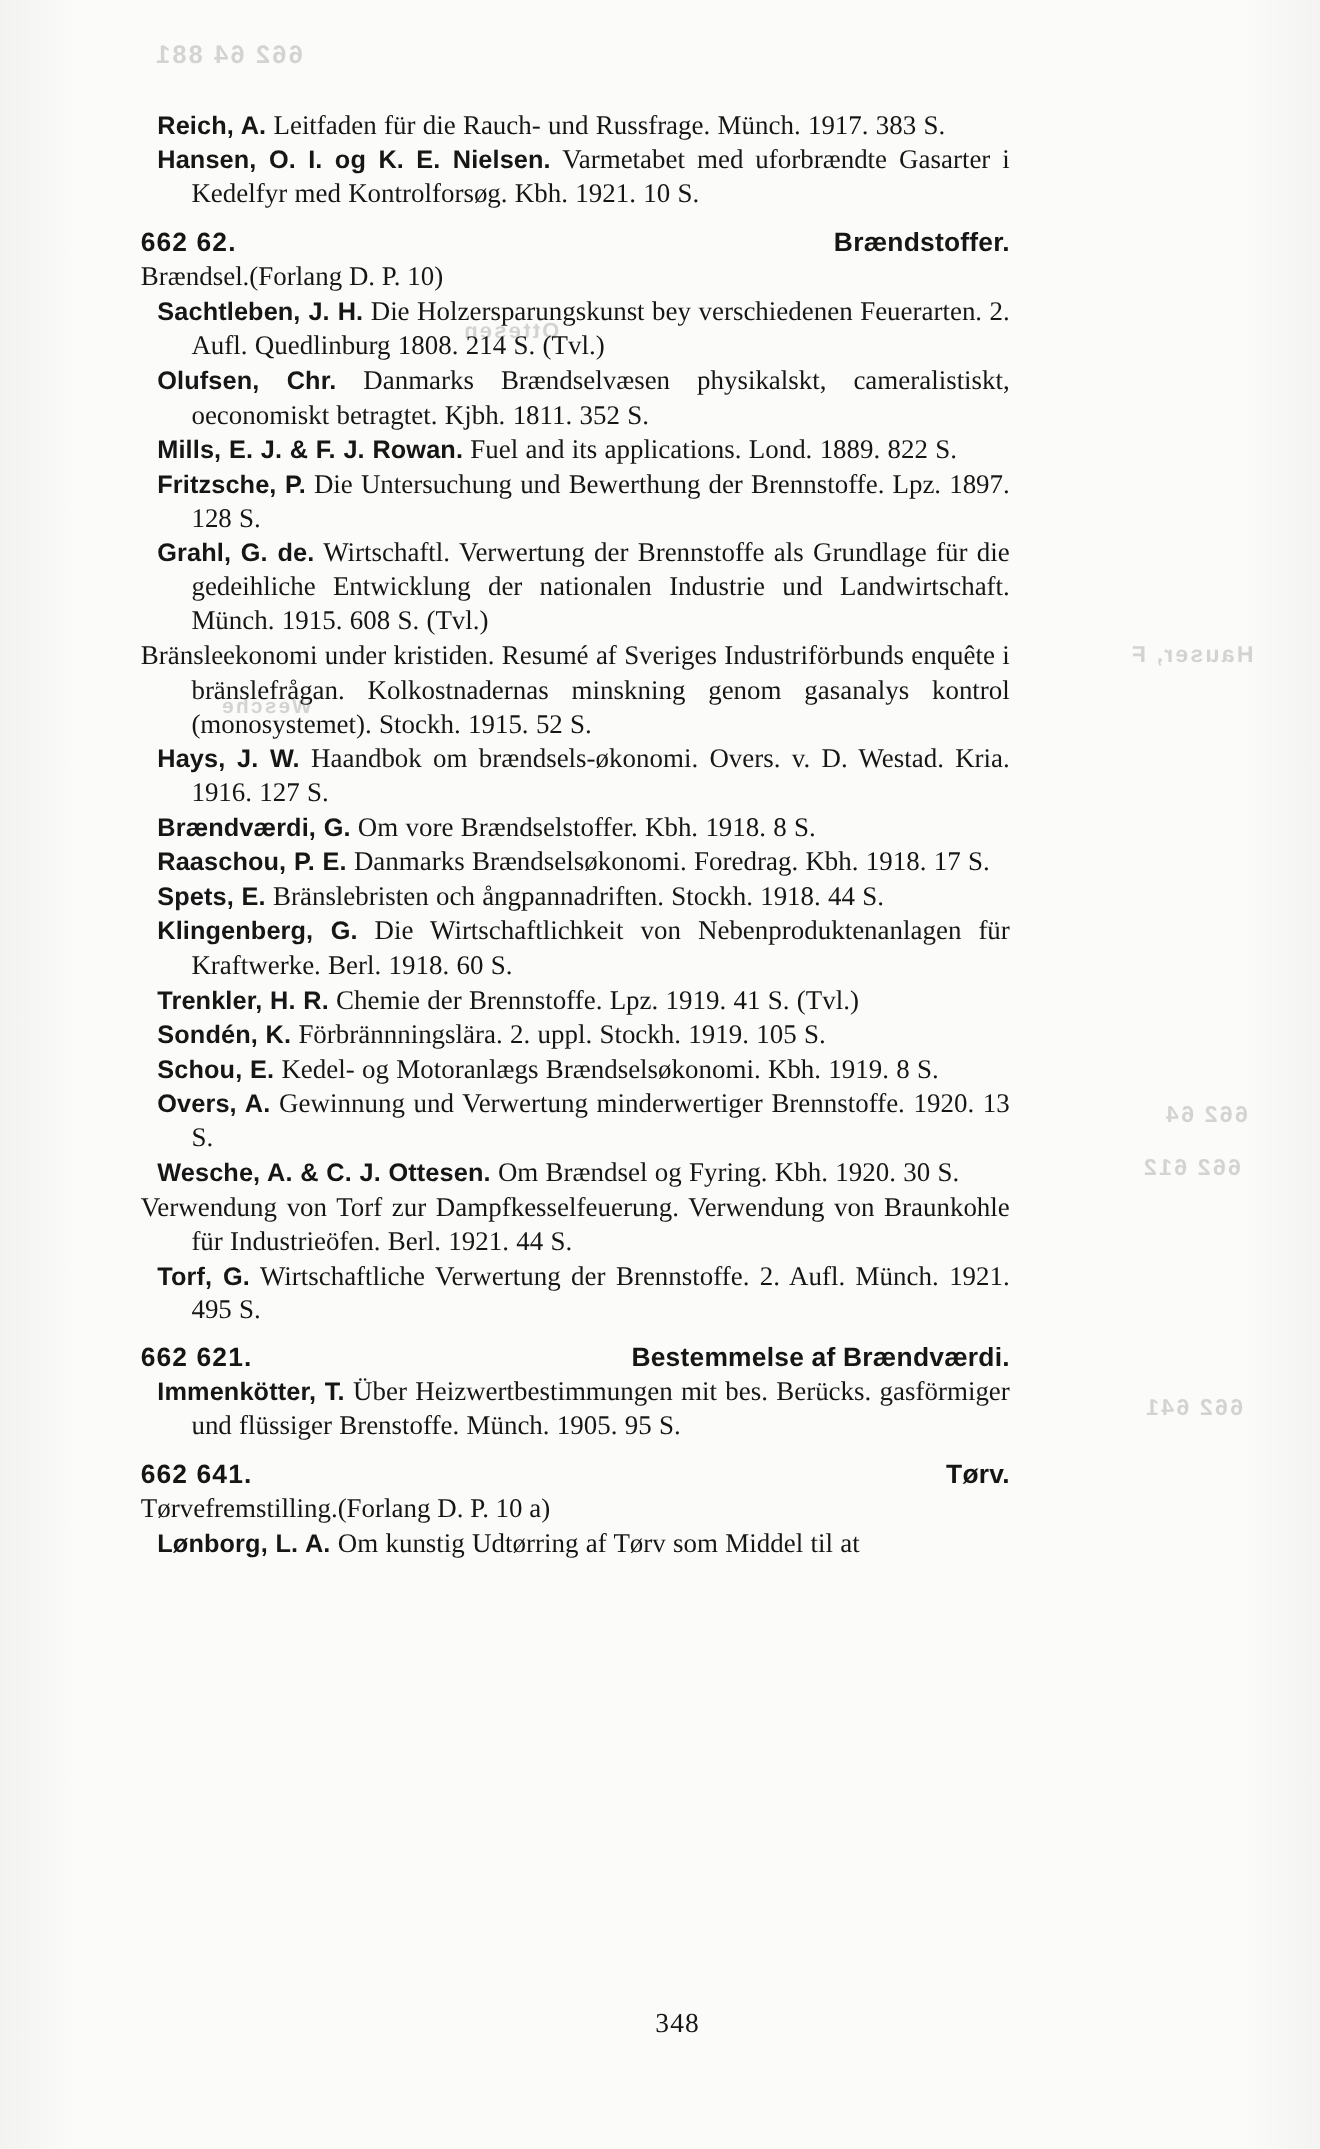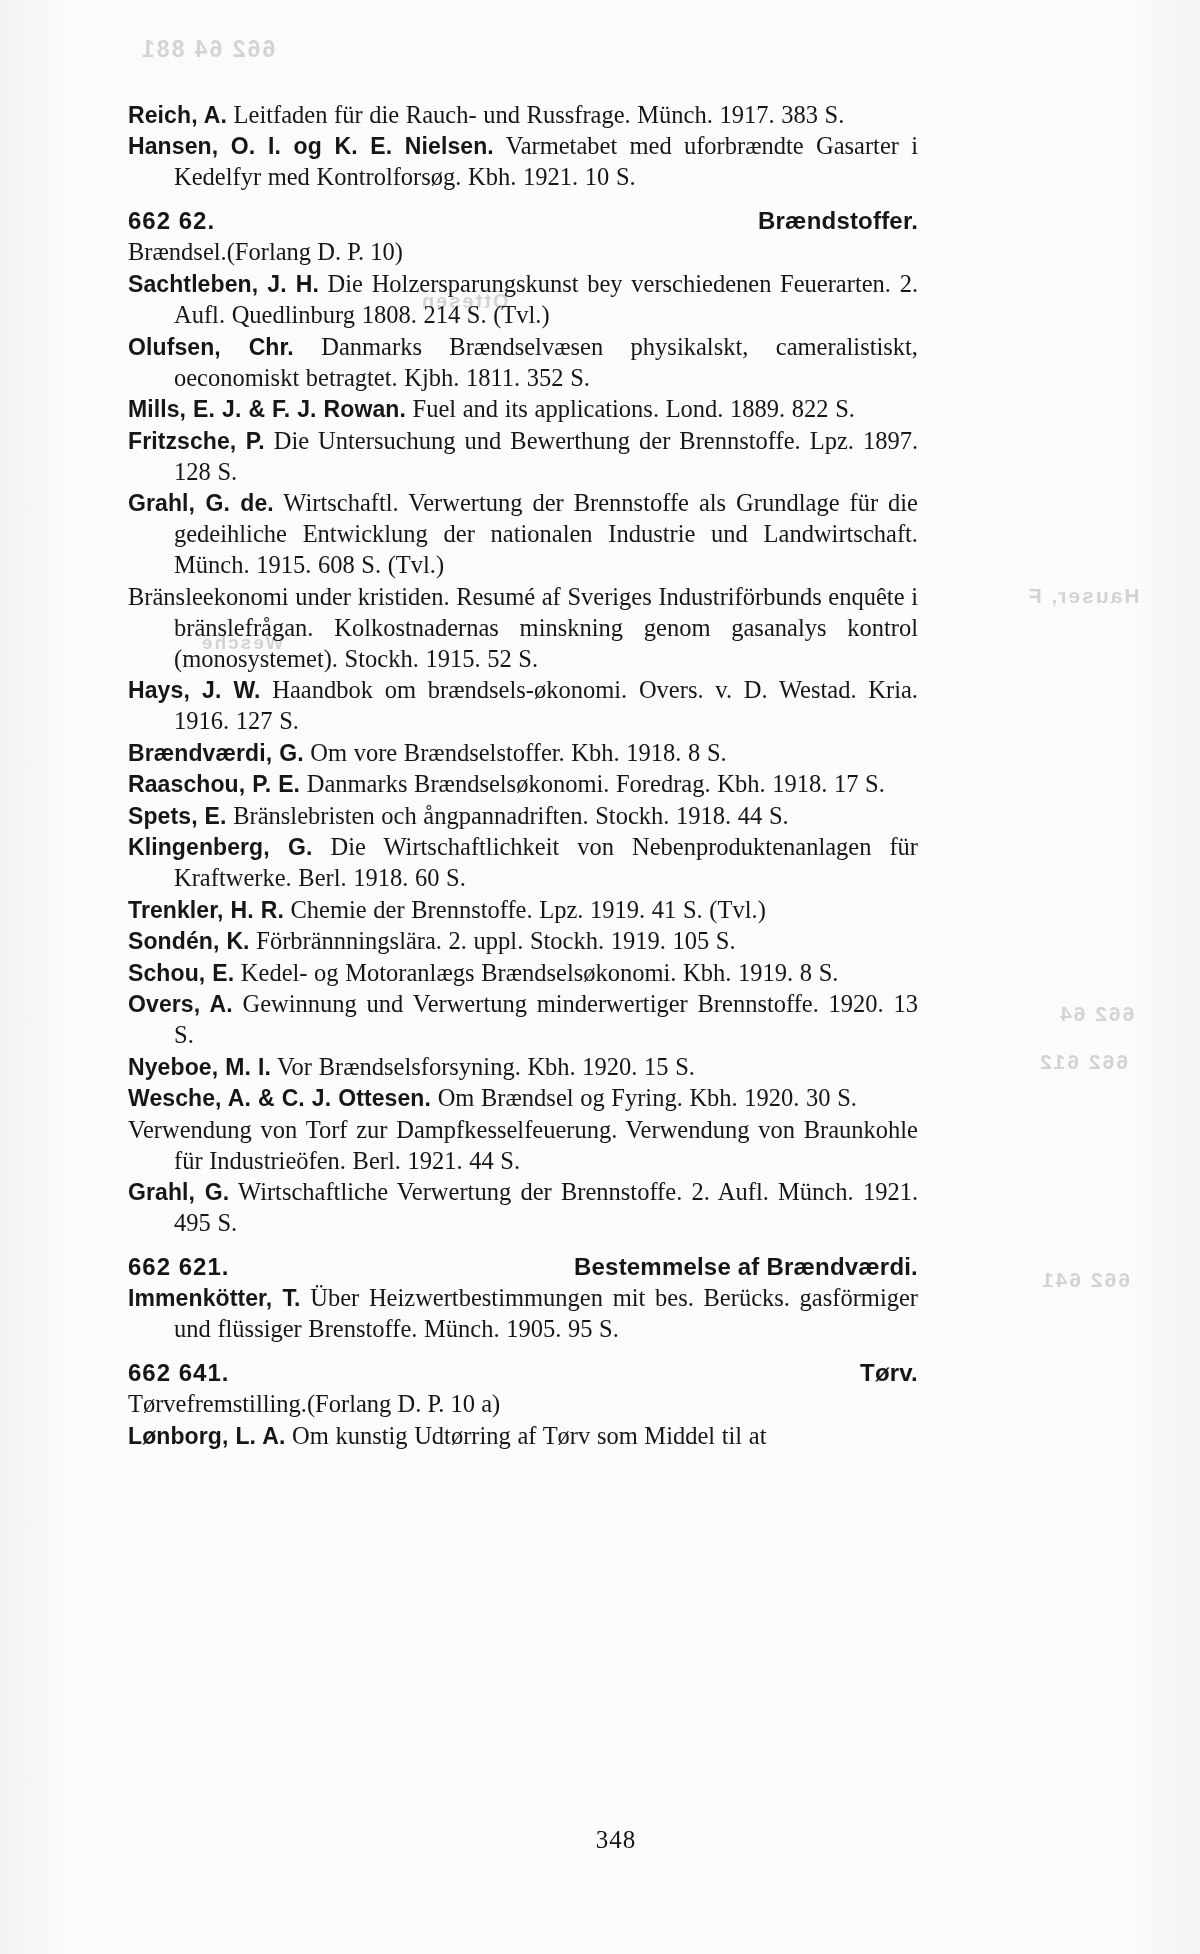--- a/index.html
+++ b/index.html
@@ -59,20 +59,21 @@
     text-justify: inter-word;
     padding-left: 46px;
     text-indent: -46px;
     word-spacing: 0.5px;
   }
   .entry .au {
     font-family: "Liberation Sans", sans-serif;
     font-weight: bold;
     font-size: 23px;
     letter-spacing: 0.1px;
+    margin-left: 15px;
   }
 
   .section {
     display: flex;
     justify-content: space-between;
     align-items: center;
     font-family: "Liberation Sans", sans-serif;
     font-weight: bold;
     font-size: 24px;
     margin: 14px 0 2px 0;
@@ -186,32 +187,28 @@
     </p>
     <p class="entry">
       <span class="au">Schou, E.</span>
       <span>Kedel- og Motoranlægs Brændselsøkonomi. Kbh. 1919. 8 S.</span>
     </p>
     <p class="entry">
       <span class="au">Overs, A.</span>
       <span>Gewinnung und Verwertung minderwertiger Brennstoffe. 1920. 13 S.</span>
     </p>
     <p class="entry">
-      <span class="au">Nyeboe, M. I.</span>
-      <span>Vor Brændselsforsyning. Kbh. 1920. 15 S.</span>
-    </p>
-    <p class="entry">
       <span class="au">Wesche, A. &amp; C. J. Ottesen.</span>
       <span>Om Brændsel og Fyring. Kbh. 1920. 30 S.</span>
     </p>
     <p class="entry">
       <span>Verwendung von Torf zur Dampfkesselfeuerung. Verwendung von Braunkohle für Industrieöfen. Berl. 1921. 44 S.</span>
     </p>
     <p class="entry">
-      <span class="au">Grahl, G.</span>
+      <span class="au">Torf, G.</span>
       <span>Wirtschaftliche Verwertung der Brennstoffe. 2. Aufl. Münch. 1921. 495 S.</span>
     </p>
 
     <div class="section">
       <span class="num">662 621.</span>
       <span class="ttl">Bestemmelse af Brændværdi.</span>
     </div>
     <p class="entry">
       <span class="au">Immenkötter, T.</span>
       <span>Über Heizwertbestimmungen mit bes. Berücks. gasförmiger und flüssiger Brenstoffe. Münch. 1905. 95 S.</span>

